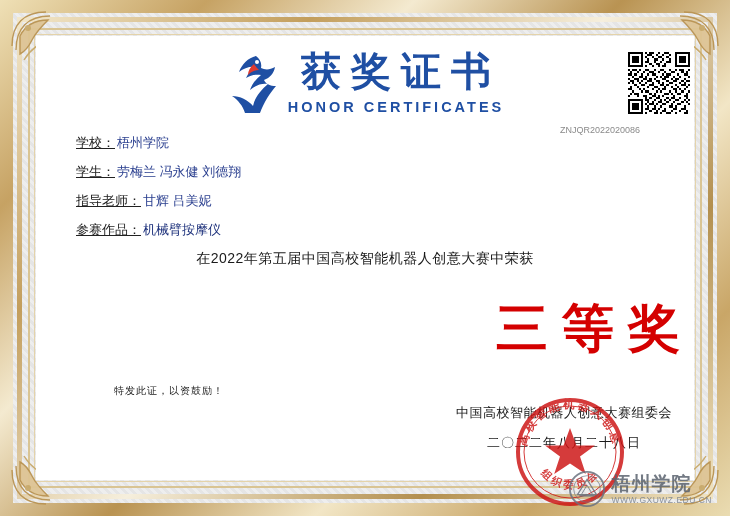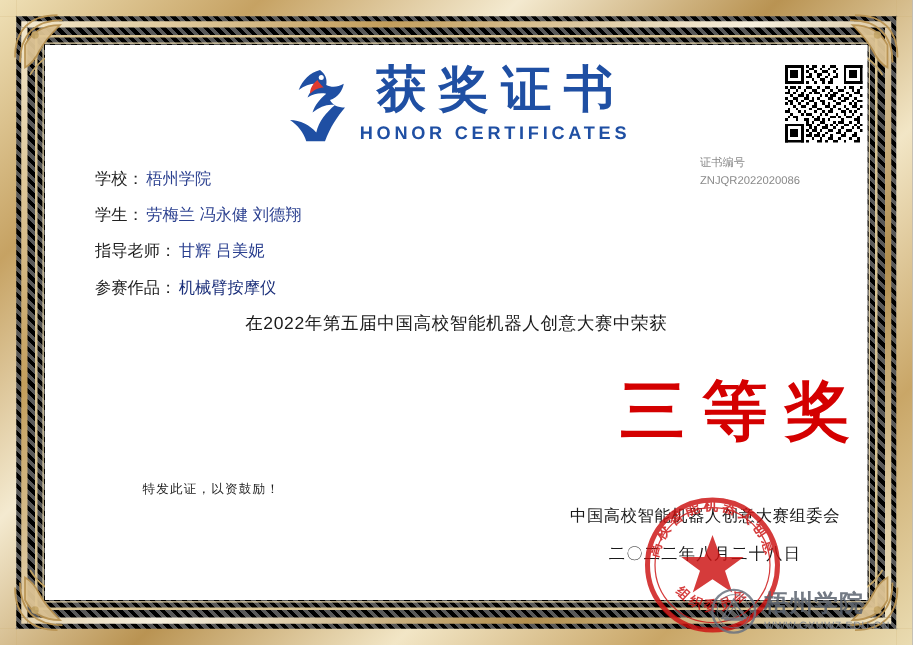--- a/index.html
+++ b/index.html
@@ -8,21 +8,21 @@
     background: #ffffff;
   }
   body {
     font-family: "Liberation Sans", sans-serif;
   }
   .cert-root {
     position: relative;
     width: 730px;
     height: 516px;
     overflow: hidden;
-    background: #000000;
+    background: #e5e5e5;
   }
   
   .border-outer {
     position: absolute;
     left: 0; top: 0;
     width: 730px; height: 516px;
     box-sizing: border-box;
     border: 12px solid #c8a96a;
     background:
       repeating-linear-gradient(45deg, rgba(255,255,255,0.35) 0 3px, rgba(0,0,0,0.0) 3px 6px);
@@ -146,20 +146,21 @@
     color: #222222;
   }
   .field-row {
     display: flex;
     align-items: baseline;
     margin-bottom: 11px;
   }
   .field-label {
     color: #222222;
     white-space: nowrap;
+    text-decoration: underline;
   }
   .field-value {
     color: #2a3f8f;
     margin-left: 2px;
     white-space: nowrap;
   }
   .field-value.dark {
     color: #1b2f7a;
   }
 
@@ -524,21 +525,20 @@
         <rect x="8" y="28" width="1" height="1"></rect>
           <rect x="12" y="28" width="2" height="1"></rect>
         <rect x="15" y="28" width="1" height="1"></rect>
           <rect x="18" y="28" width="2" height="1"></rect>
         <rect x="22" y="28" width="1" height="1"></rect>
           <rect x="26" y="28" width="2" height="1"></rect>
       </g>
     </svg>
 
     <div class="cert-no">
-      <div>证书编号</div>
       <div>ZNJQR2022020086</div>
     </div>
 
     <div class="fields">
       <div class="field-row">
         <span class="field-label">学校：</span>
         <span class="field-value">梧州学院</span>
       </div>
       <div class="field-row">
         <span class="field-label">学生：</span>

